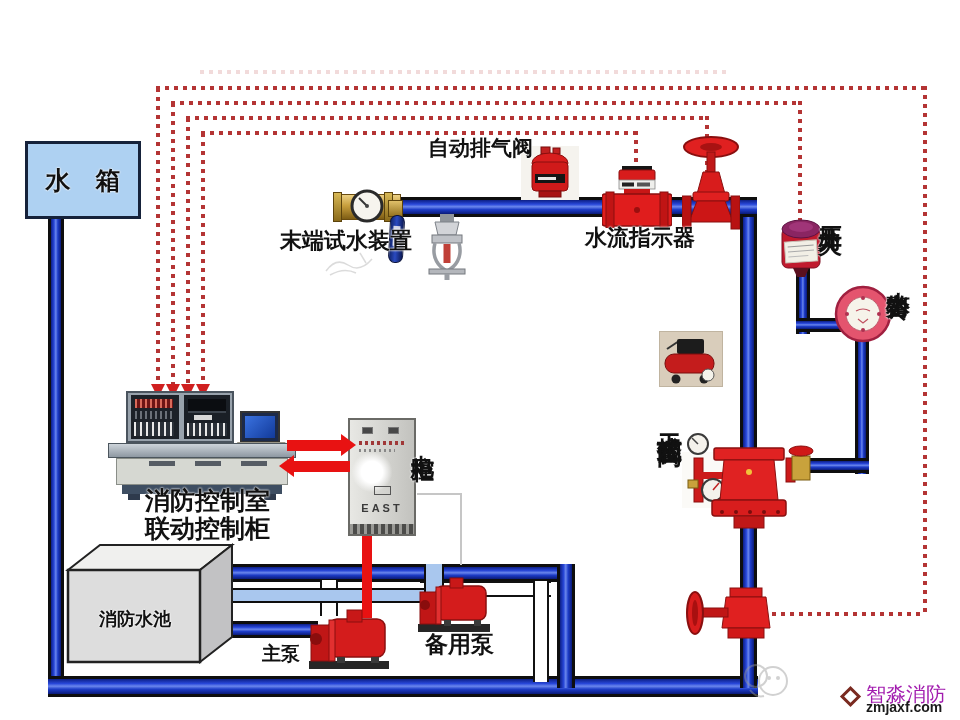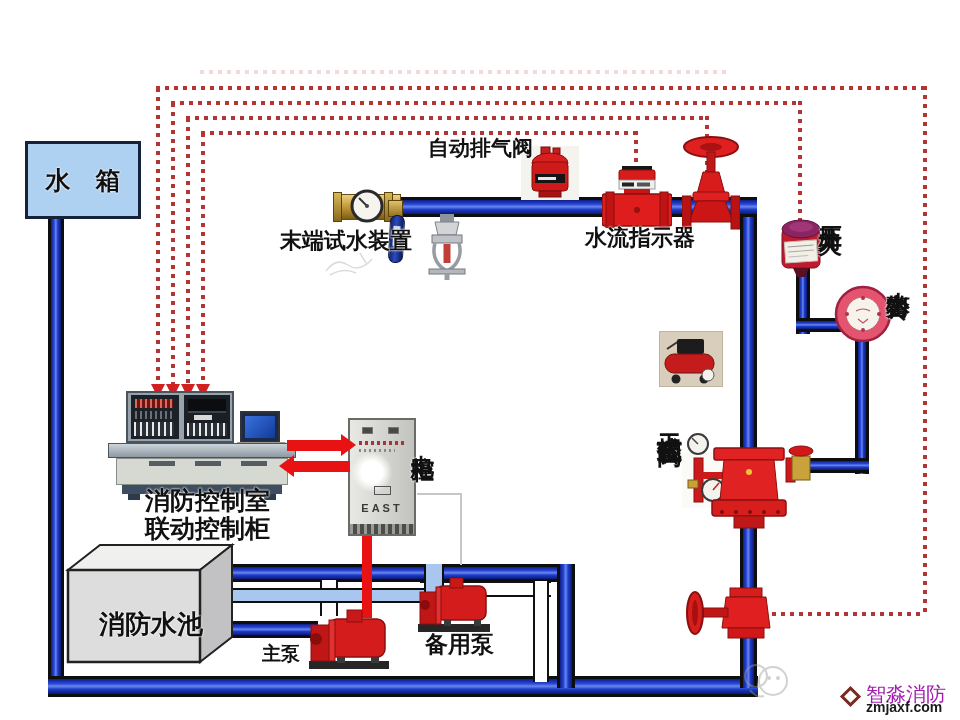--- a/index.html
+++ b/index.html
@@ -222,21 +222,21 @@
     <rect x="20" y="22" width="28" height="9" fill="#c01616" stroke="#8a0f0f"></rect>
     <ellipse cx="15" cy="27" rx="8" ry="21" fill="#d81d1d" stroke="#8a0f0f" stroke-width="2"></ellipse>
     <ellipse cx="15" cy="27" rx="3" ry="13" fill="#a81010"></ellipse>
   </svg>
 
   <svg class="device" style="left:60px;top:538px;" width="180" height="130" viewBox="0 0 180 130">
     <polygon points="8,32 40,7 172,7 140,32" fill="#f0f0ee" stroke="#222" stroke-width="2"></polygon>
     <polygon points="140,32 172,7 172,99 140,124" fill="#c2c2c4" stroke="#222" stroke-width="2"></polygon>
     <rect x="8" y="32" width="132" height="92" fill="#dddddd" stroke="#222" stroke-width="2.5"></rect>
   </svg>
-  <div class="lbl" style="left:99px;top:607px;font-size:26px;">消防水池</div>
+  <div class="lbl" style="left:99px;top:607px;font-size:18px;">消防水池</div>
 
   <svg class="device" style="left:303px;top:603px;" width="92" height="72" viewBox="0 0 92 72">
     <rect x="6" y="58" width="80" height="8" fill="#262626"></rect>
     <rect x="26" y="16" width="56" height="38" rx="8" fill="#d41c1c" stroke="#8a0f0f" stroke-width="1.5"></rect>
     <rect x="44" y="7" width="15" height="12" fill="#c81818" stroke="#8a0f0f"></rect>
     <rect x="8" y="22" width="22" height="36" fill="#c01616" stroke="#8a0f0f"></rect>
     <rect x="26" y="17" width="6" height="41" fill="#e23030" stroke="#8a0f0f"></rect>
     <circle cx="13" cy="36" r="6" fill="#8a0d0d"></circle>
     <rect x="34" y="54" width="8" height="6" fill="#3a3a3a"></rect>
       <rect x="68" y="54" width="8" height="6" fill="#3a3a3a"></rect>

